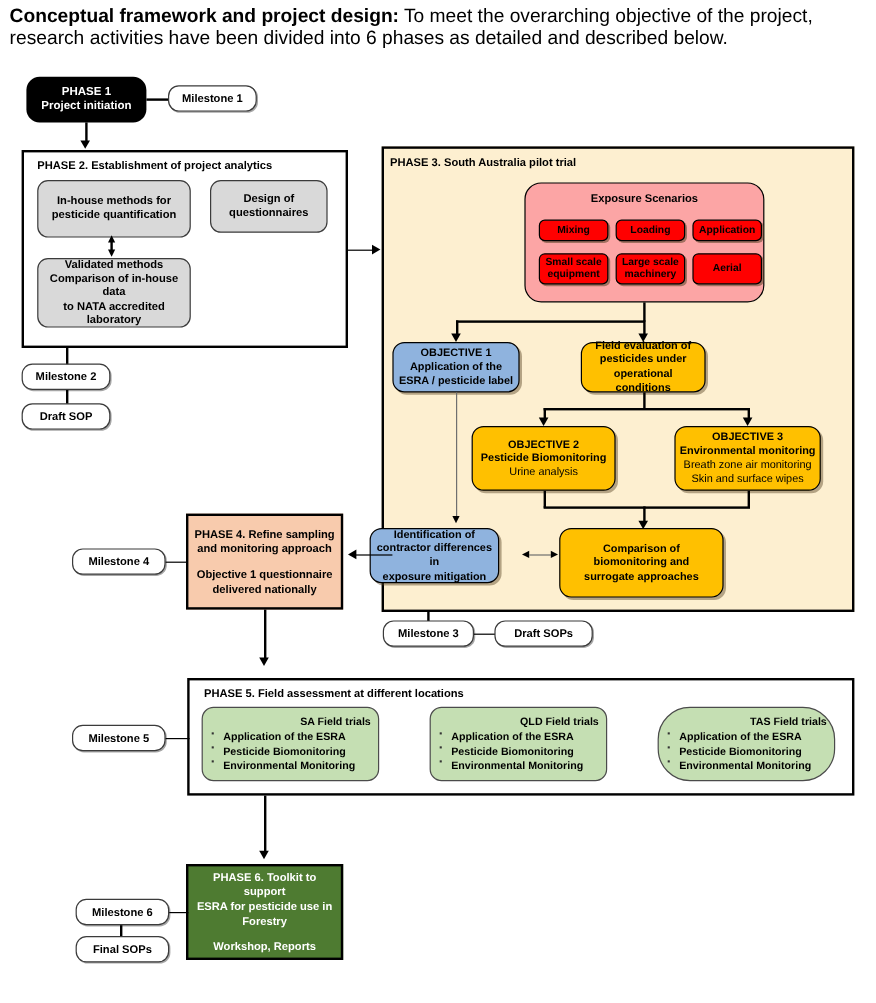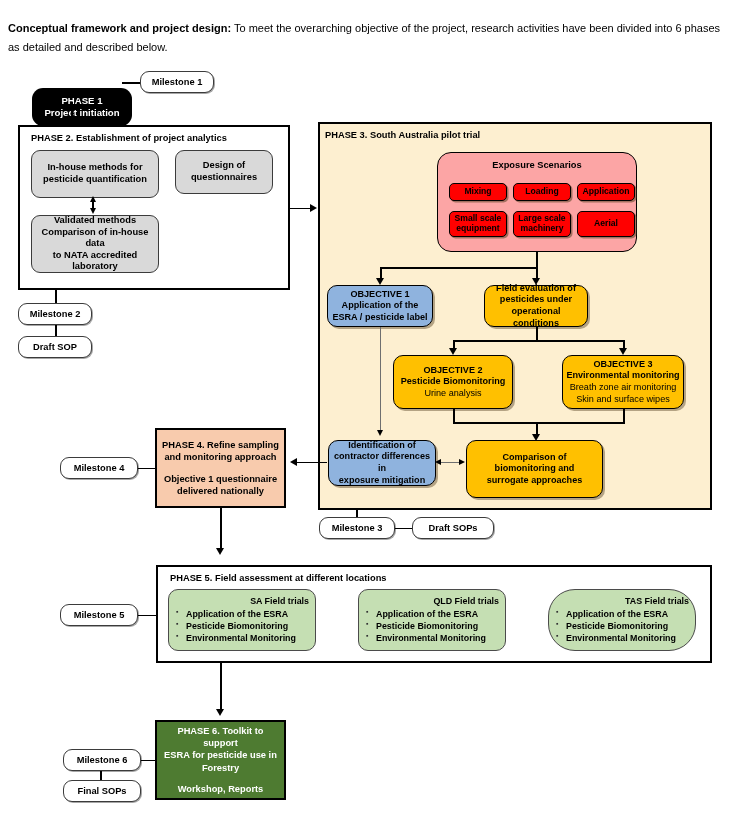--- a/index.html
+++ b/index.html
@@ -11,22 +11,22 @@
     width: 730px; height: 836px;
     position: relative;
     font-family: "Liberation Sans", sans-serif;
     color: #000;
     overflow: hidden;
   }
 
   
   #intro {
     position: absolute;
-    left: 8px; top: 19px; width: 716px;
-    font-size: 11px;
+    left: 8px; top: 4px; width: 716px;
+    font-size: 16px;
     line-height: 19px;
     color: #000;
   }
   #intro .lead { font-weight: bold; }
 
   
   .panel {
     position: absolute;
     border: 2px solid #000;
     background: #fff;
@@ -171,21 +171,21 @@
   .arr-sm-left  { border-top: 3.5px solid transparent; border-bottom: 3.5px solid transparent; border-right: 6px solid #000; }
   .arr-sm-right { border-top: 3.5px solid transparent; border-bottom: 3.5px solid transparent; border-left: 6px solid #000; }
 </style>
 </head>
 <body>
 
 <div id="intro">
   <span class="lead">Conceptual framework and project design:</span><span> To meet the overarching objective of the project, research activities have been divided into 6 phases as detailed and described below.</span>
 </div>
 
-<div class="blackbox" style="left:32px; top:64px; width:100px; height:38px;margin-top:24px;">
+<div class="blackbox" style="left:22px; top:64px; width:100px; height:38px;">
   <div>PHASE 1</div>
   <div>Project initiation</div>
 </div>
 
 <div class="ln hln" style="left:122px; top:82px; width:20px;"></div>
 <div class="pill" style="left:140px; top:71px; width:74px; height:22px;">Milestone 1</div>
 
 <div class="ln vln" style="left:71px; top:102px; height:18px;"></div>
 <div class="arrow arr-down" style="left:66.5px; top:117px;"></div>
 
@@ -283,21 +283,21 @@
 
 <div class="ln vln" style="left:453px; top:409px; height:14px;"></div>
 <div class="ln vln" style="left:623px; top:409px; height:14px;"></div>
 <div class="ln hln" style="left:453px; top:422px; width:172px;"></div>
 <div class="ln vln" style="left:536px; top:422px; height:14px;"></div>
 <div class="arrow arr-down" style="left:532px; top:434px;"></div>
 
 <div class="ln vln thin" style="left:380px; top:327px; height:106px; width:1.3px;"></div>
 <div class="arrow arr-sm-down" style="left:377px; top:430px;"></div>
 
-<div class="proc blue" style="left:328px; top:440px; width:108px; height:46px;">
+<div class="proc blue" style="left:308px; top:440px; width:108px; height:46px;">
   <b>Identification of</b>
   <b>contractor differences in</b>
   <b>exposure  mitigation</b>
 </div>
 
 <div class="proc orange" style="left:466px; top:440px; width:137px; height:58px;">
   <b>Comparison of</b>
   <b>biomonitoring and</b>
   <b>surrogate approaches</b>
 </div>

